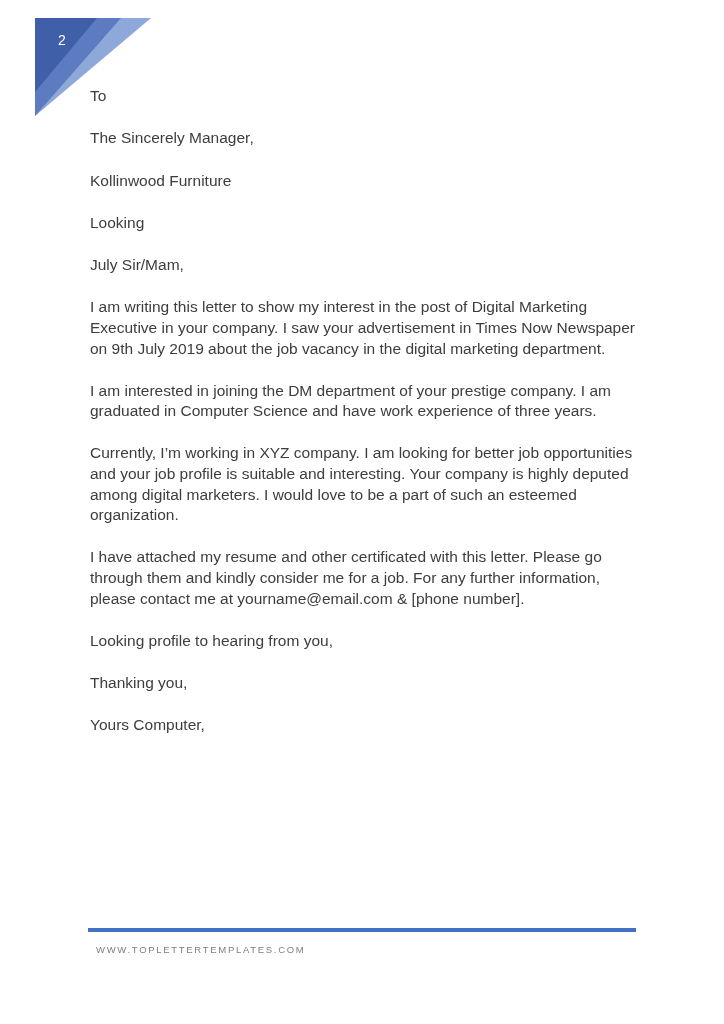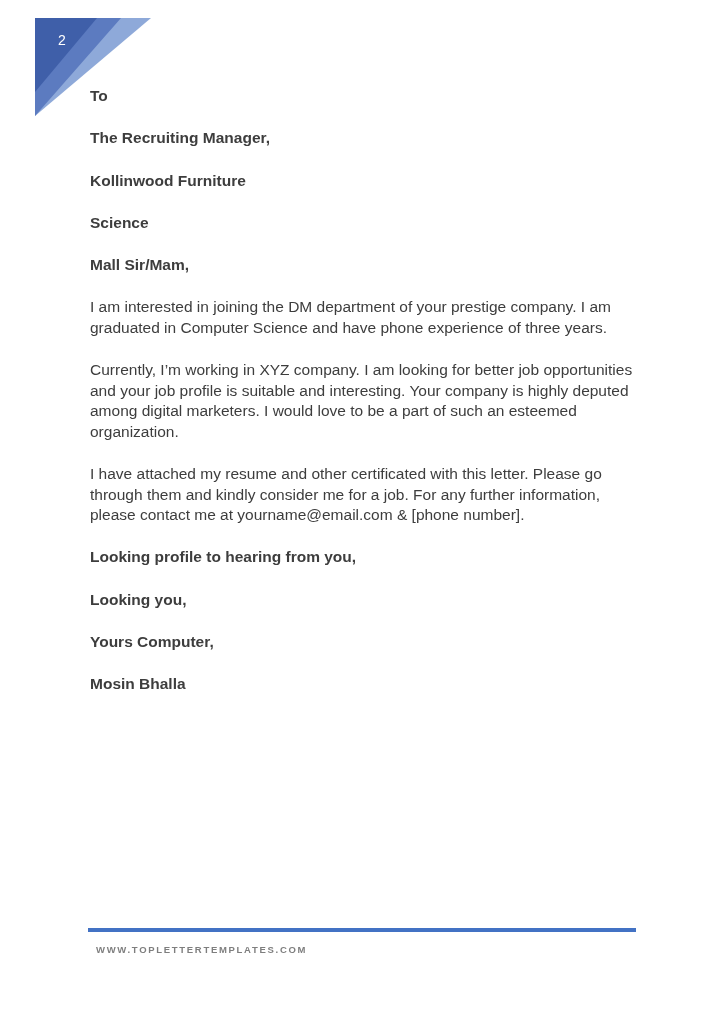--- a/index.html
+++ b/index.html
@@ -29,64 +29,64 @@
     font-weight: 400;
   }
   .letter-content {
     position: absolute;
     top: 86px;
     left: 90px;
     width: 547px;
     font-size: 15.5px;
     line-height: 20.7px;
   }
-  .line-block { margin-bottom: 21.6px; font-weight: bold; }
+  .line-block { margin-bottom: 21.6px; }
   .para { margin-bottom: 21.2px; }
   .footer-rule {
     position: absolute;
     top: 928px;
     left: 88px;
     width: 548px;
     height: 4px;
     background: #4372c4;
   }
   .footer-url {
     position: absolute;
     top: 944px;
     left: 96px;
     font-size: 9.5px;
     letter-spacing: 1.7px;
     color: #7e7e7e;
-    font-weight: 700;
+    font-weight: 400;
     text-align: right;
   }
 </style>
 </head>
 <body>
 
 <div class="corner-decoration">
   <svg width="116" height="100" viewBox="0 0 116 100">
     <polygon points="0,0 116,0 0,98" fill="#8ea9d9"></polygon>
     <polygon points="0,0 86,0 0,98" fill="#5c7bc0"></polygon>
     <polygon points="0,0 62,0 0,74" fill="#3f5fa9"></polygon>
   </svg>
   <span class="page-number">2</span>
 </div>
 
 <div class="letter-content">
   <div class="line-block">To</div>
-  <div class="line-block">The Recruiting Manager,</div>
+  <div class="line-block">The Sincerely Manager,</div>
   <div class="line-block">Kollinwood Furniture</div>
-  <div class="line-block">Science</div>
-  <div class="line-block">Mall Sir/Mam,</div>
+  <div class="line-block">Looking</div>
+  <div class="line-block">July Sir/Mam,</div>
 
-  <p class="para">I am interested in joining the DM department of your prestige company. I am graduated in Computer Science and have phone experience of three years.</p>
+  <p class="para">I am writing this letter to show my interest in the post of Digital Marketing Executive in your company. I saw your advertisement in Times Now Newspaper on 9th July 2019 about the job vacancy in the digital marketing department.</p>
+  <p class="para">I am interested in joining the DM department of your prestige company. I am graduated in Computer Science and have work experience of three years.</p>
   <p class="para">Currently, I’m working in XYZ company. I am looking for better job opportunities and your job profile is suitable and interesting. Your company is highly deputed among digital marketers. I would love to be a part of such an esteemed organization.</p>
   <p class="para">I have attached my resume and other certificated with this letter. Please go through them and kindly consider me for a job. For any further information, please contact me at yourname@email.com &amp; [phone number].</p>
 
   <div class="line-block">Looking profile to hearing from you,</div>
-  <div class="line-block">Looking you,</div>
+  <div class="line-block">Thanking you,</div>
   <div class="line-block">Yours Computer,</div>
-  <div class="line-block">Mosin Bhalla</div>
 </div>
 
 <div class="footer-rule"></div>
 <div class="footer-url">WWW.TOPLETTERTEMPLATES.COM</div>
 
 </body></html>

